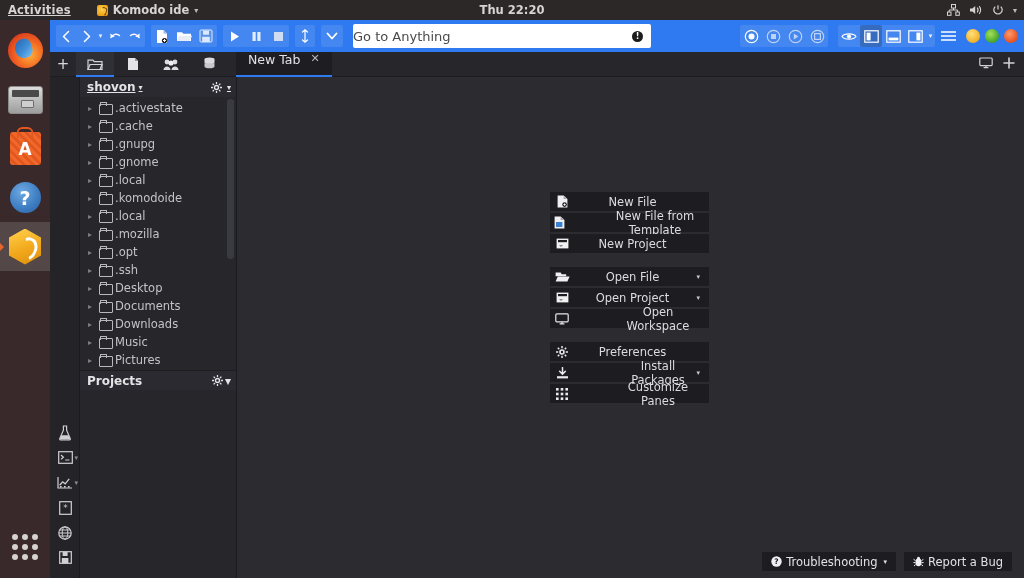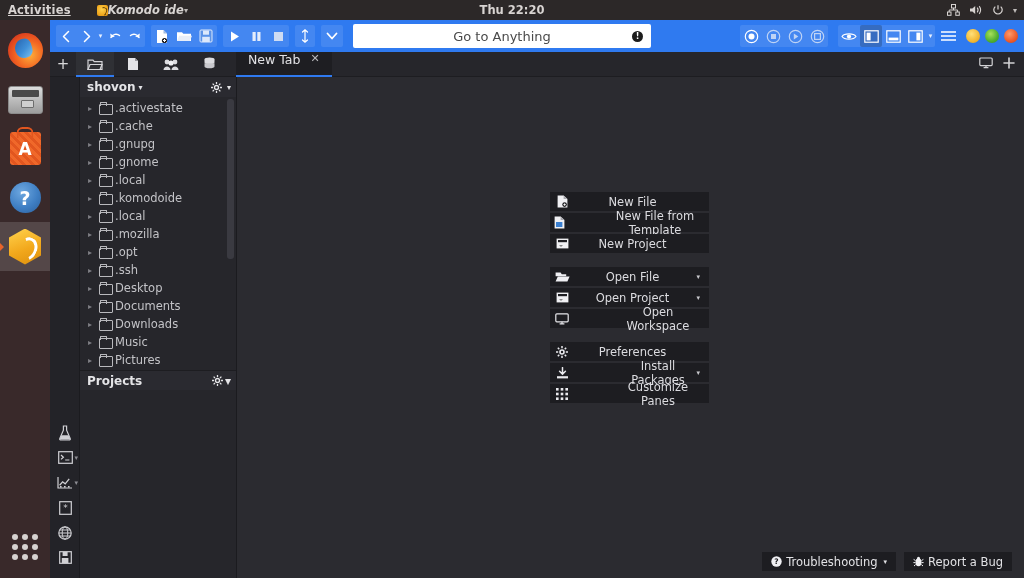--- a/index.html
+++ b/index.html
@@ -15,21 +15,21 @@
   #app { position: relative; width: 1024px; height: 578px; }
 
   
   .gnome-bar {
     position: absolute; top: 0; left: 0; width: 1024px; height: 20px;
     background: #2c2828;
     display: flex; align-items: center;
     font-size: 11.5px; color: #d8d4d2; font-weight: bold;
   }
   .gnome-activities { margin-left: 8px; letter-spacing: .2px; text-decoration: underline; }
-  .gnome-app { display: flex; align-items: center; margin-left: 26px; font-style: italic; }
+  .gnome-app { display: flex; align-items: center; gap: 5px; margin-left: 26px; }
   .komodo-dot {
     width: 11px; height: 11px; border-radius: 2px;
     background: radial-gradient(circle at 45% 40%, #ffd24d 0%, #f0a81e 60%, #d98b12 100%);
     position: relative;
   }
   .komodo-dot::after {
     content: ""; position: absolute; left: 3px; top: 2px;
     width: 5px; height: 7px; border-radius: 50%;
     border: 1.4px solid #6b4708; border-left-color: transparent; border-bottom-color: transparent;
     transform: rotate(20deg);
@@ -134,21 +134,21 @@
     display: flex; align-items: center; justify-content: center;
     color: #ffffff;
   }
   .tb-btn.wide { width: 22px; }
   .tb-btn svg { display: block; }
   .tb-caret { font-size: 7px; color: #e7f0ff; width: 9px; text-align: center; }
 
   .goto-wrap {
     flex: 0 0 auto; margin-left: 10px;
     width: 298px; height: 24px; background: #ffffff; border-radius: 2px;
-    display: flex; align-items: center; justify-content: center;
+    display: flex; align-items: center; 
     position: relative;
   }
   .goto-text { color: #4a4a4a; font-size: 13px; }
   .goto-info {
     position: absolute; right: 8px; width: 11px; height: 11px; border-radius: 50%;
     background: #1c1c1c; color: #fff; font-size: 8px; font-weight: bold;
     display: flex; align-items: center; justify-content: center;
   }
   .tb-right { margin-left: auto; display: flex; align-items: center; }
   .tb-sep { width: 10px; }
@@ -196,21 +196,21 @@
     color: #d2d2d5;
   }
 
   
   .filepanel {
     position: absolute; left: 80px; top: 77px; width: 157px; height: 501px;
     background: #26262b; border-right: 1px solid #1b1b1f;
   }
   .fp-header {
     height: 20px; display: flex; align-items: center; padding: 0 5px 0 7px;
-    background: #2a2a30; color: #e4e4e7; font-size: 12px; font-weight: bold;
+    background: #2a2a30; color: #e4e4e7; font-size: 12px; font-weight: bold; text-decoration: underline;
   }
   .fp-header .caret { font-size: 8px; margin-left: 3px; font-weight: normal; }
   .fp-gear { margin-left: auto; display: flex; align-items: center; gap: 2px; }
   .fp-list {
     position: relative; height: 273px; overflow: hidden; padding-top: 2px;
   }
   .fp-row {
     height: 18px; display: flex; align-items: center; gap: 3px;
     padding-left: 8px; color: #c3c3c7; font-size: 11.5px; white-space: nowrap;
   }

